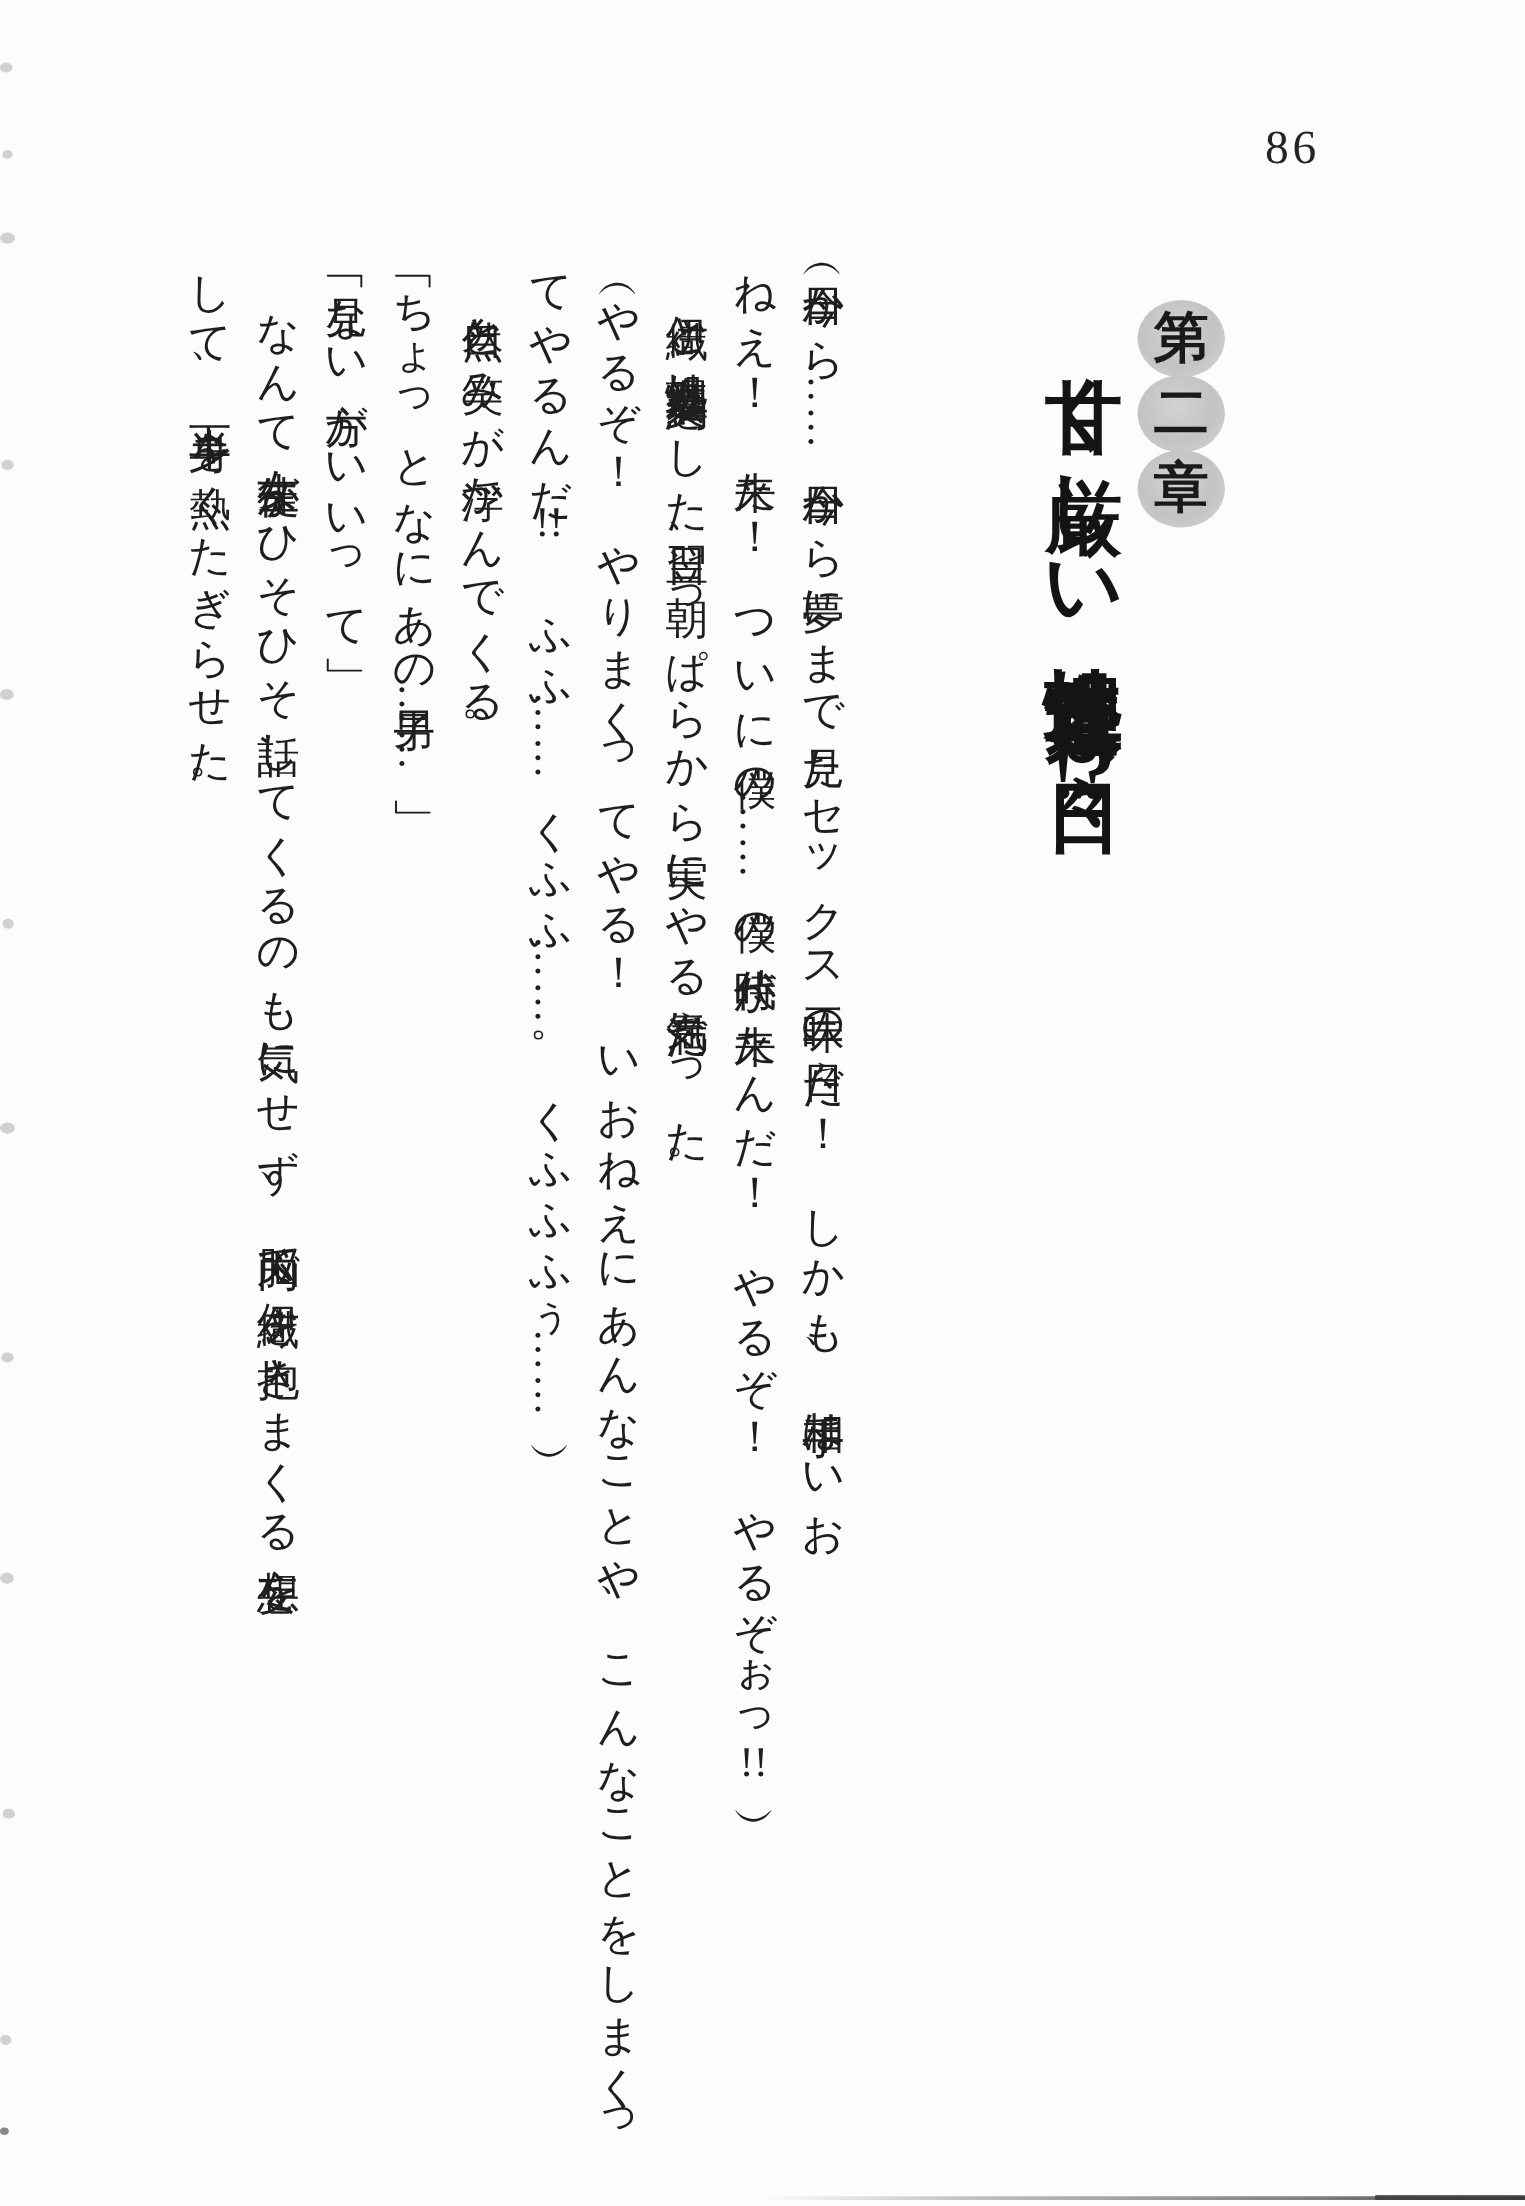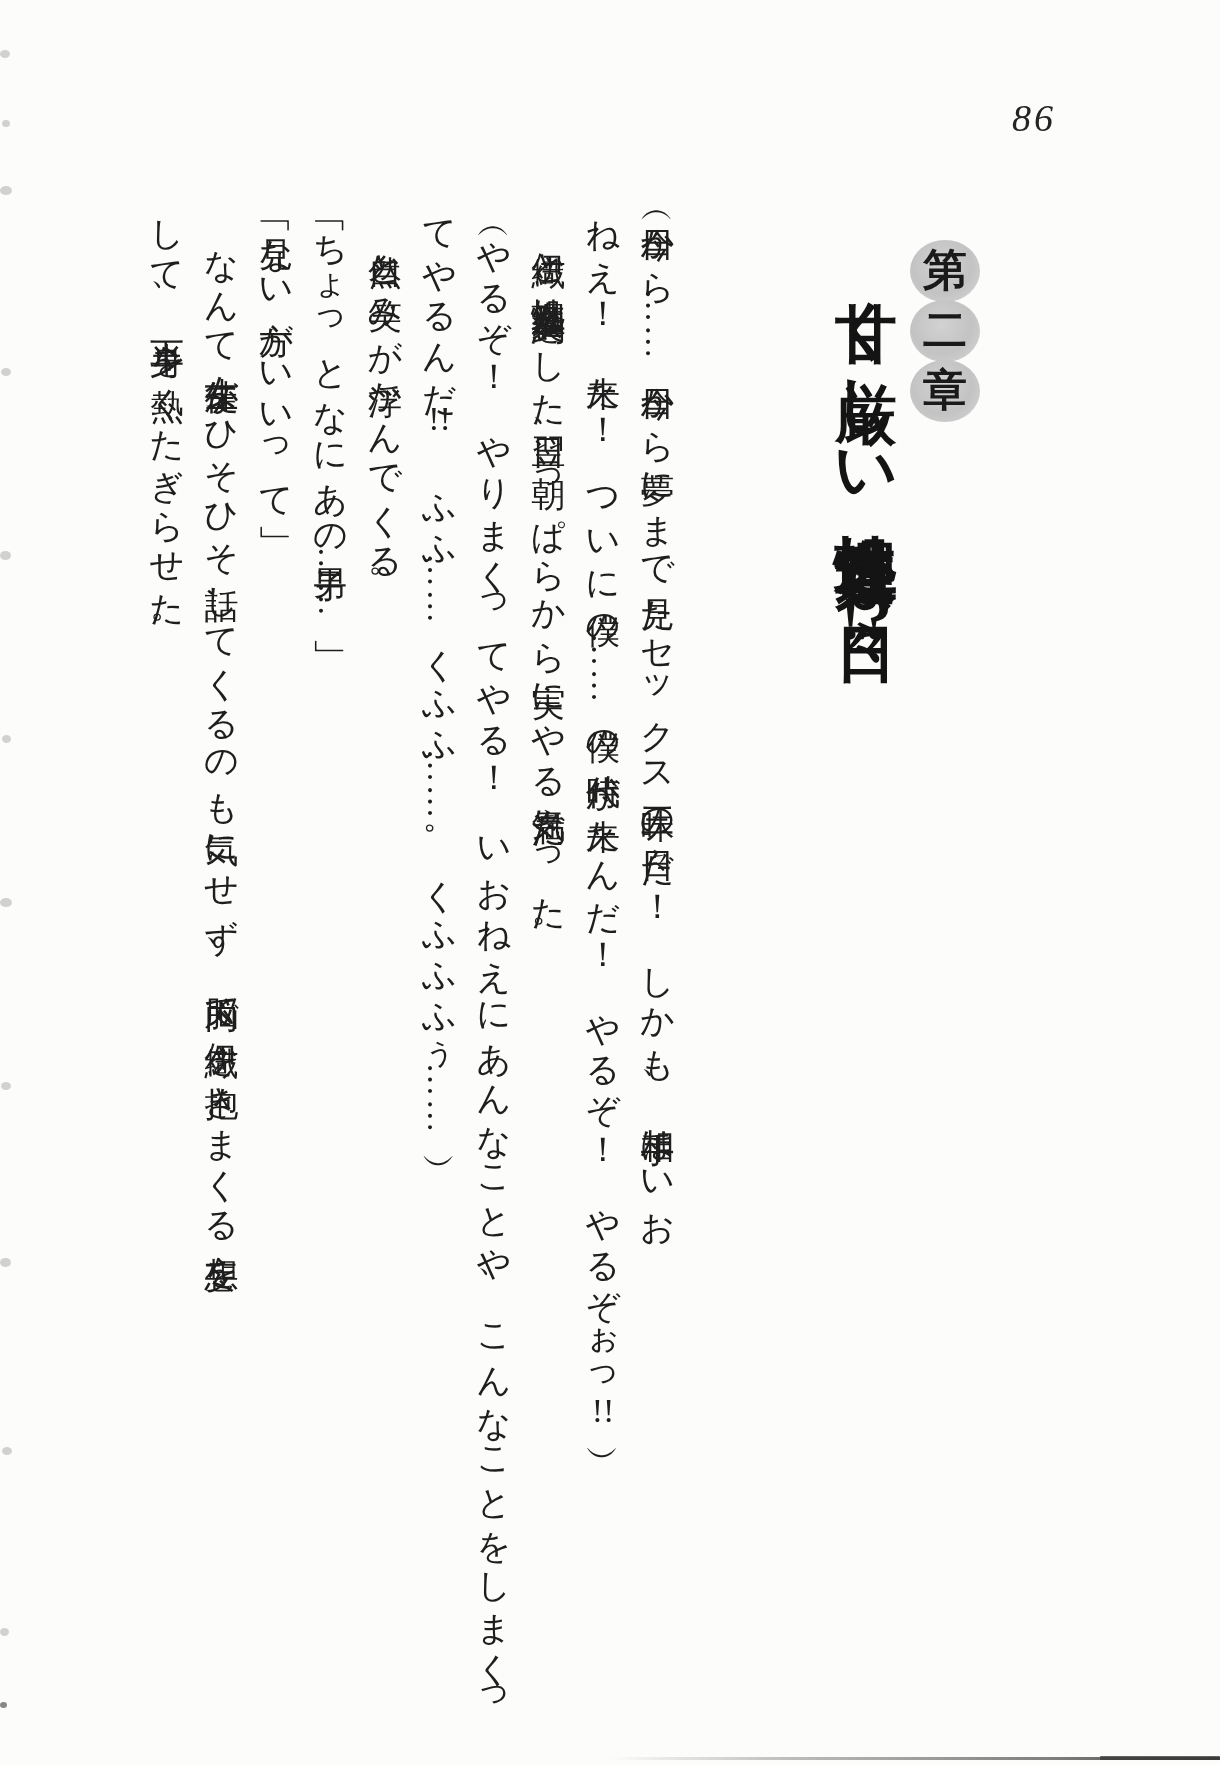--- a/index.html
+++ b/index.html
@@ -5,21 +5,21 @@
   html,body{margin:0;padding:0;}
   .page{
     position:relative;
     width:1220px;height:1765px;
     background:#fcfcfa;
     overflow:hidden;
     font-family:"Liberation Serif","DejaVu Serif",serif;
   }
   .pageno{
     position:absolute;left:1012px;top:96px;
-    font-style:italic;font-size:38px;color:#242424;letter-spacing:3px;
+    font-size:38px;color:#242424;letter-spacing:3px;
   }
   
   .badge{position:absolute;left:910px;top:240px;width:74px;}
   .badge .circ{
     width:70px;height:62px;border-radius:50%;
     background:radial-gradient(ellipse at 45% 40%, #d2d2d2 0%, #c3c3c3 55%, #d8d8d8 100%);
     display:flex;align-items:center;justify-content:center;
     margin-top:-2px;
   }
   .badge .circ:first-child{margin-top:0;}

